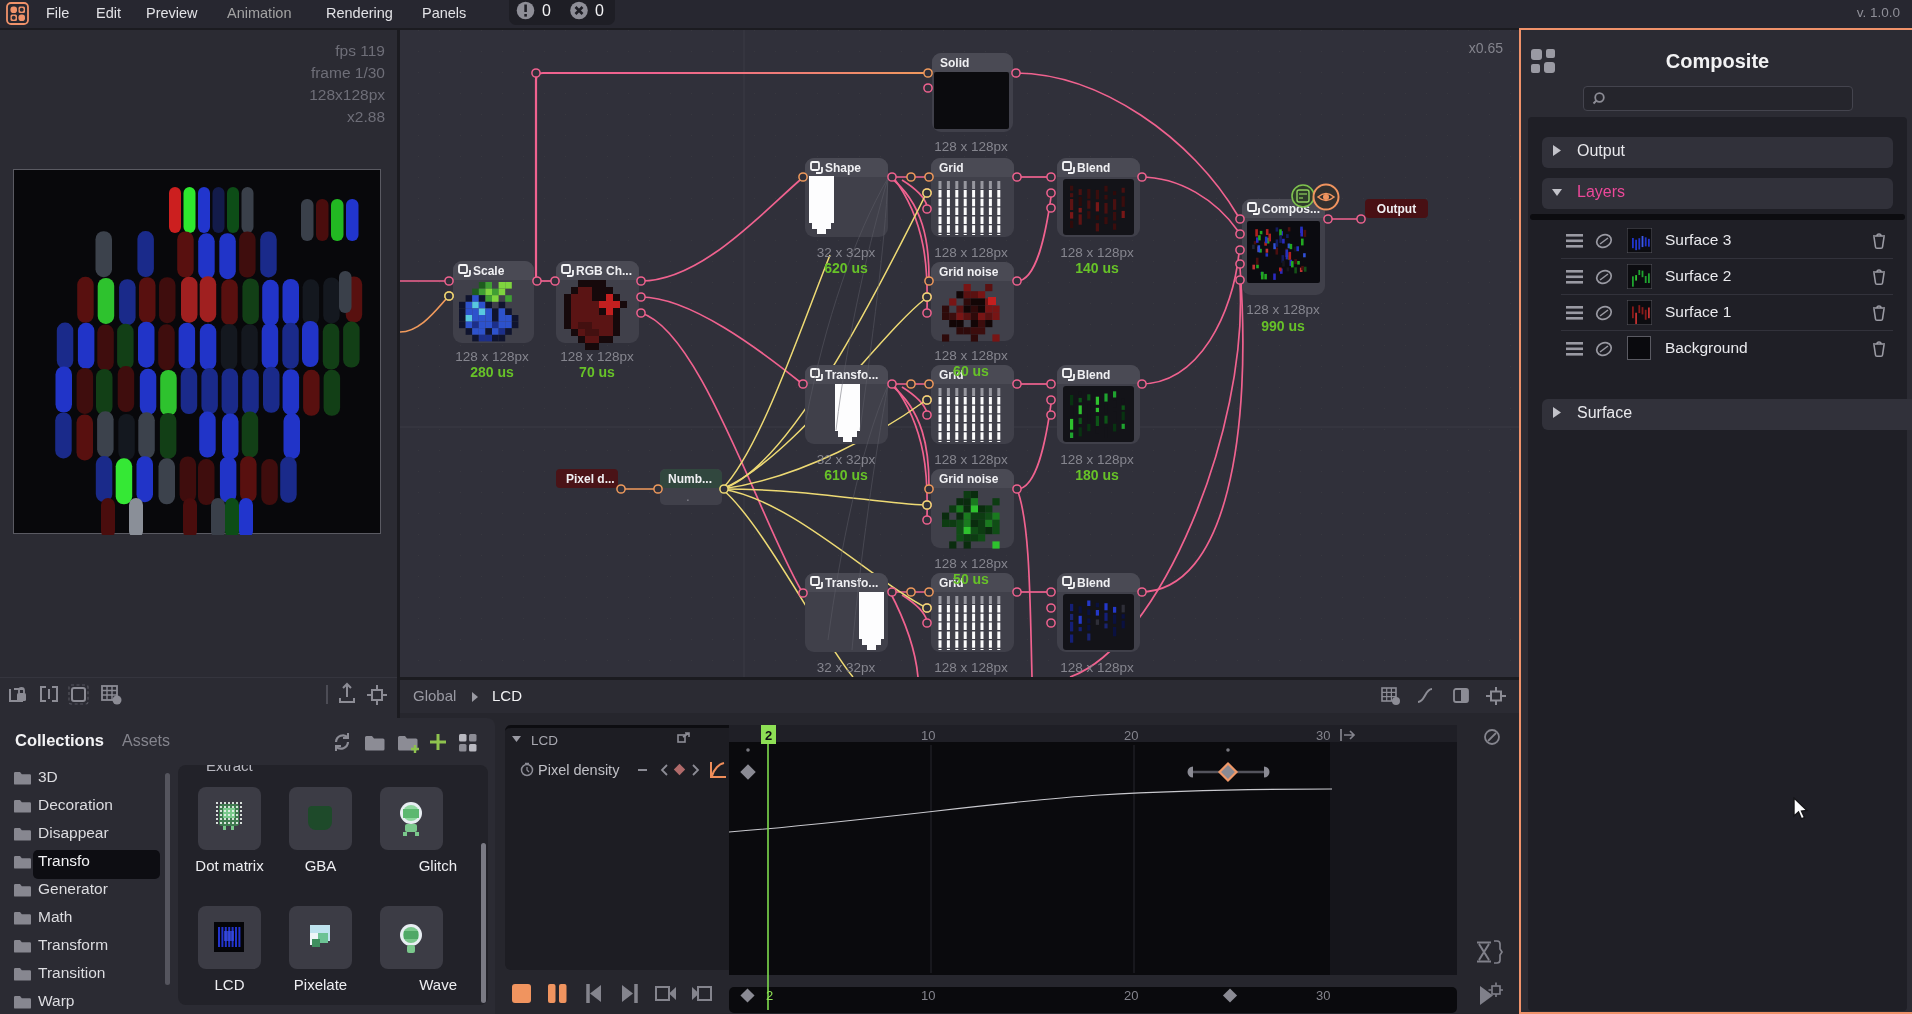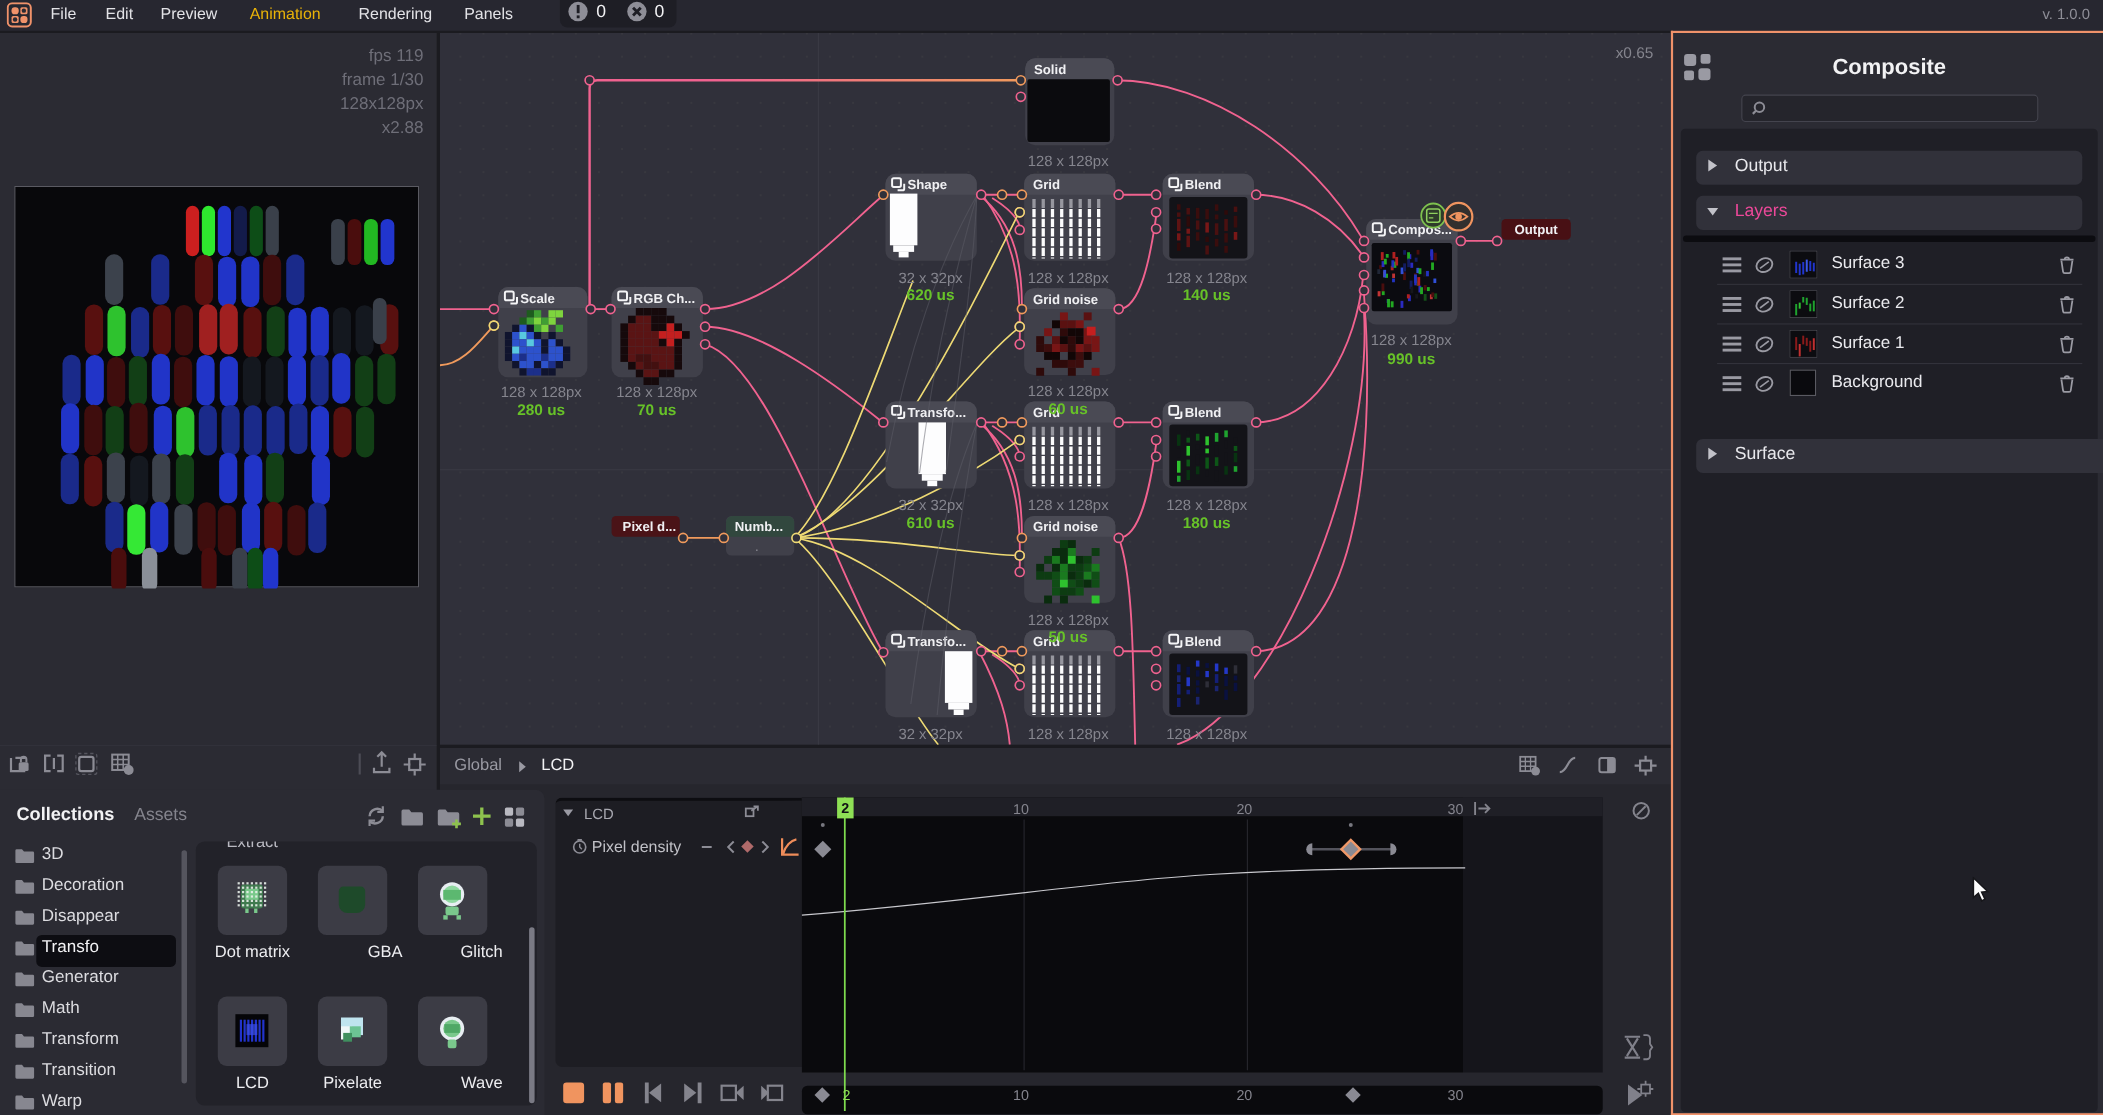--- a/index.html
+++ b/index.html
@@ -13,21 +13,21 @@
       <rect x="4.5" y="4.5" width="6.5" height="6.5" rx="2.8" fill="#f0926a"></rect>
       <rect x="12.5" y="4.5" width="6.5" height="6.5" rx="1.5" fill="#f0926a"></rect>
       <circle cx="15.7" cy="7.7" r="2" fill="#2b2b33"></circle>
       <rect x="4.5" y="12.5" width="6.5" height="6.5" rx="1.5" fill="#f0926a"></rect>
       <circle cx="7.7" cy="15.7" r="2" fill="#2b2b33"></circle>
       <rect x="12.5" y="12.5" width="6.5" height="6.5" rx="2.8" fill="#f0926a"></rect>
     </svg>
     <span style="position:absolute;left:46px;top:5px;font-size:14.5px;color:#e2e2e6">File</span>
     <span style="position:absolute;left:96px;top:5px;font-size:14.5px;color:#e2e2e6">Edit</span>
     <span style="position:absolute;left:146px;top:5px;font-size:14.5px;color:#e2e2e6">Preview</span>
-    <span style="position:absolute;left:227px;top:5px;font-size:14.5px;color:#eab308">Animation</span>
+    <span style="position:absolute;left:227px;top:5px;font-size:14.5px;color:#a3a3a3">Animation</span>
     <span style="position:absolute;left:326px;top:5px;font-size:14.5px;color:#e2e2e6">Rendering</span>
     <span style="position:absolute;left:422px;top:5px;font-size:14.5px;color:#e2e2e6">Panels</span>
     <div style="position:absolute;left:509px;top:0px;width:106px;height:25px;background:#1e1e25;border-radius:0 0 7px 7px"></div>
     <svg width="110" height="25" viewBox="0 0 110 25" style="position:absolute;left:509px;top:0px">
       <circle cx="16.5" cy="10.5" r="8.8" fill="#8e8e97"></circle>
       <rect x="15.3" y="4.5" width="2.6" height="7.5" fill="#1e1e25"></rect>
       <rect x="15.3" y="14" width="2.6" height="2.6" fill="#1e1e25"></rect>
       <circle cx="70" cy="10.5" r="8.8" fill="#8e8e97"></circle>
       <path d="M66.5,7 l7,7 M73.5,7 l-7,7" stroke="#1e1e25" stroke-width="2.6"></path>
     </svg>
@@ -974,21 +974,21 @@
         <rect x="13" y="26" width="2" height="2" fill="#e8f0ea" opacity="0.9"></rect>
         <rect x="17" y="26" width="2" height="2" fill="#e8f0ea" opacity="0.9"></rect>
         <rect x="21" y="26" width="2" height="2" fill="#e8f0ea" opacity="0.9"></rect>
         <rect x="25" y="26" width="2" height="2" fill="#e8f0ea" opacity="0.9"></rect>
         <rect x="29" y="26" width="2" height="2" fill="#e8f0ea" opacity="0.9"></rect>
         <rect x="33" y="26" width="2" height="2" fill="#e8f0ea" opacity="0.9"></rect>
         <rect x="16" y="30" width="3" height="4" fill="#79c98b"></rect>
         <rect x="24" y="30" width="3" height="4" fill="#79c98b"></rect>
       </svg>
       <div style="position:absolute;left:111px;top:22px;width:63px;height:63px;background:#3c3c45;border-radius:8px"></div>
-      <div style="position:absolute;left:97px;top:92px;width:91px;text-align:right;font-size:15px;color:#eeeef1">GBA</div>
+      <div style="position:absolute;left:97px;top:92px;width:91px;text-align:center;font-size:15px;color:#eeeef1">GBA</div>
       <svg width="44" height="44" viewBox="0 0 44 44" style="position:absolute;left:120px;top:31px">
         <path d="M14,10 h16 a4,4 0 0 1 4,4 v12 a8,8 0 0 1 -8,8 h-8 a8,8 0 0 1 -8,-8 v-12 a4,4 0 0 1 4,-4 z" fill="#1e4a2a"></path>
       </svg>
       <div style="position:absolute;left:202px;top:22px;width:63px;height:63px;background:#3c3c45;border-radius:8px"></div>
       <div style="position:absolute;left:188px;top:92px;width:91px;text-align:right;font-size:15px;color:#eeeef1">Glitch</div>
       <svg width="44" height="44" viewBox="0 0 44 44" style="position:absolute;left:211px;top:31px">
         <circle cx="22" cy="17" r="11" fill="#e8eef2"></circle>
         <circle cx="22" cy="17" r="8" fill="#8fd8a0"></circle>
         <rect x="14" y="13" width="16" height="9" fill="#5cb870"></rect>
         <rect x="16" y="28" width="12" height="8" rx="2" fill="#7ac88c"></rect>

